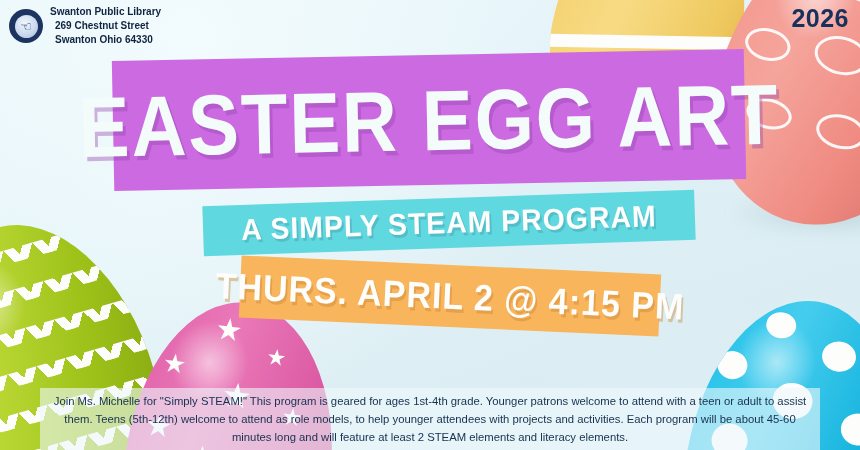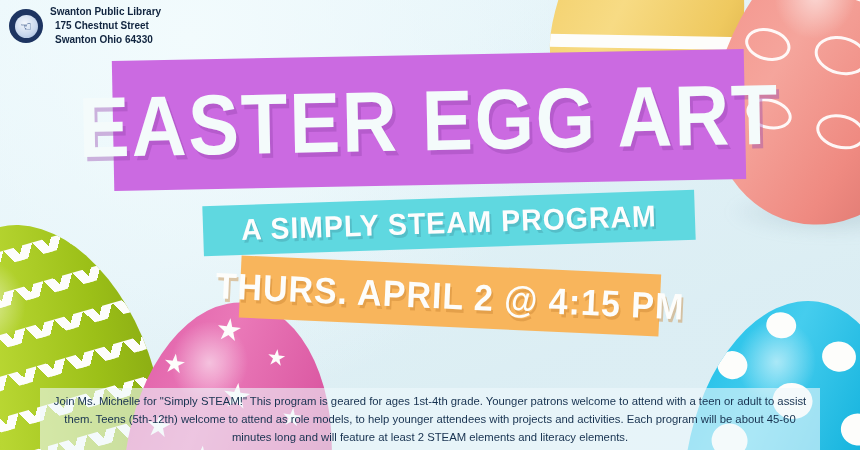--- a/index.html
+++ b/index.html
@@ -264,25 +264,26 @@
   </div>
 
   <div id="header">
     <div id="library-seal">
       <div class="inner">
           <span>☜</span>
         </div>
     </div>
     <div id="library-info">
       <div>Swanton Public Library</div>
-      <div class="addr">175 Chestnut Street</div>
+      <div class="addr">269 Chestnut Street</div>
       <div class="addr">Swanton Ohio 64330</div>
     </div>
   </div>
 
+  <div id="year-badge">2026</div>
 
   <div class="banner" id="banner-title">
     <span id="title-text">EASTER EGG ART</span>
   </div>
 
   <div class="banner" id="banner-subtitle">
     <span id="subtitle-text">A SIMPLY STEAM PROGRAM</span>
   </div>
 
   <div class="banner" id="banner-date">

